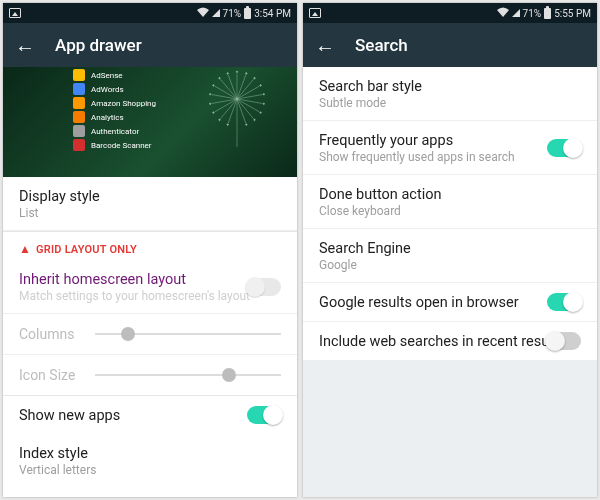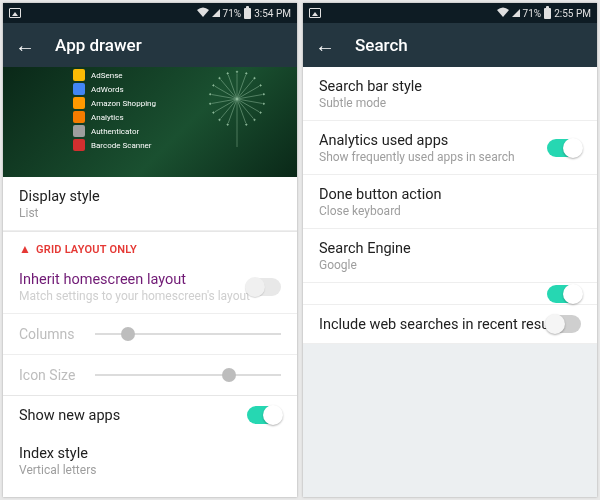--- a/index.html
+++ b/index.html
@@ -257,48 +257,49 @@
       <span>
         <svg width="12" height="10" viewBox="0 0 12 10">
             <path d="M6 10 L0 3 Q6 -2 12 3 Z" fill="#e0e0e0"></path>
           </svg>
       </span>
       <span class="sig-tri"></span>
       <span>71%</span>
       <span class="batt">
           <span class="batt-body"></span>
         </span>
-      <span>2:55 PM</span>
+      <span>5:55 PM</span>
     </div>
   </div>
   <div class="action-bar">
     <span class="back-arrow">←</span>
     <span class="title">Search</span>
   </div>
 
   <div class="row">
     <div class="label">Search bar style</div>
     <div class="sub">Subtle mode</div>
   </div>
   <div class="row">
-    <div class="label">Analytics used apps</div>
+    <div class="label">Frequently your apps</div>
     <div class="sub">Show frequently used apps in search</div>
     <div class="toggle on">
         <div class="knob"></div>
       </div>
   </div>
   <div class="row">
     <div class="label">Done button action</div>
     <div class="sub">Close keyboard</div>
   </div>
   <div class="row">
     <div class="label">Search Engine</div>
     <div class="sub">Google</div>
   </div>
   <div class="row">
+    <div class="label">Google results open in browser</div>
     <div class="toggle on">
         <div class="knob"></div>
       </div>
   </div>
   <div class="row">
     <div class="label">Include web searches in recent results</div>
     <div class="toggle">
         <div class="knob"></div>
       </div>
   </div>

